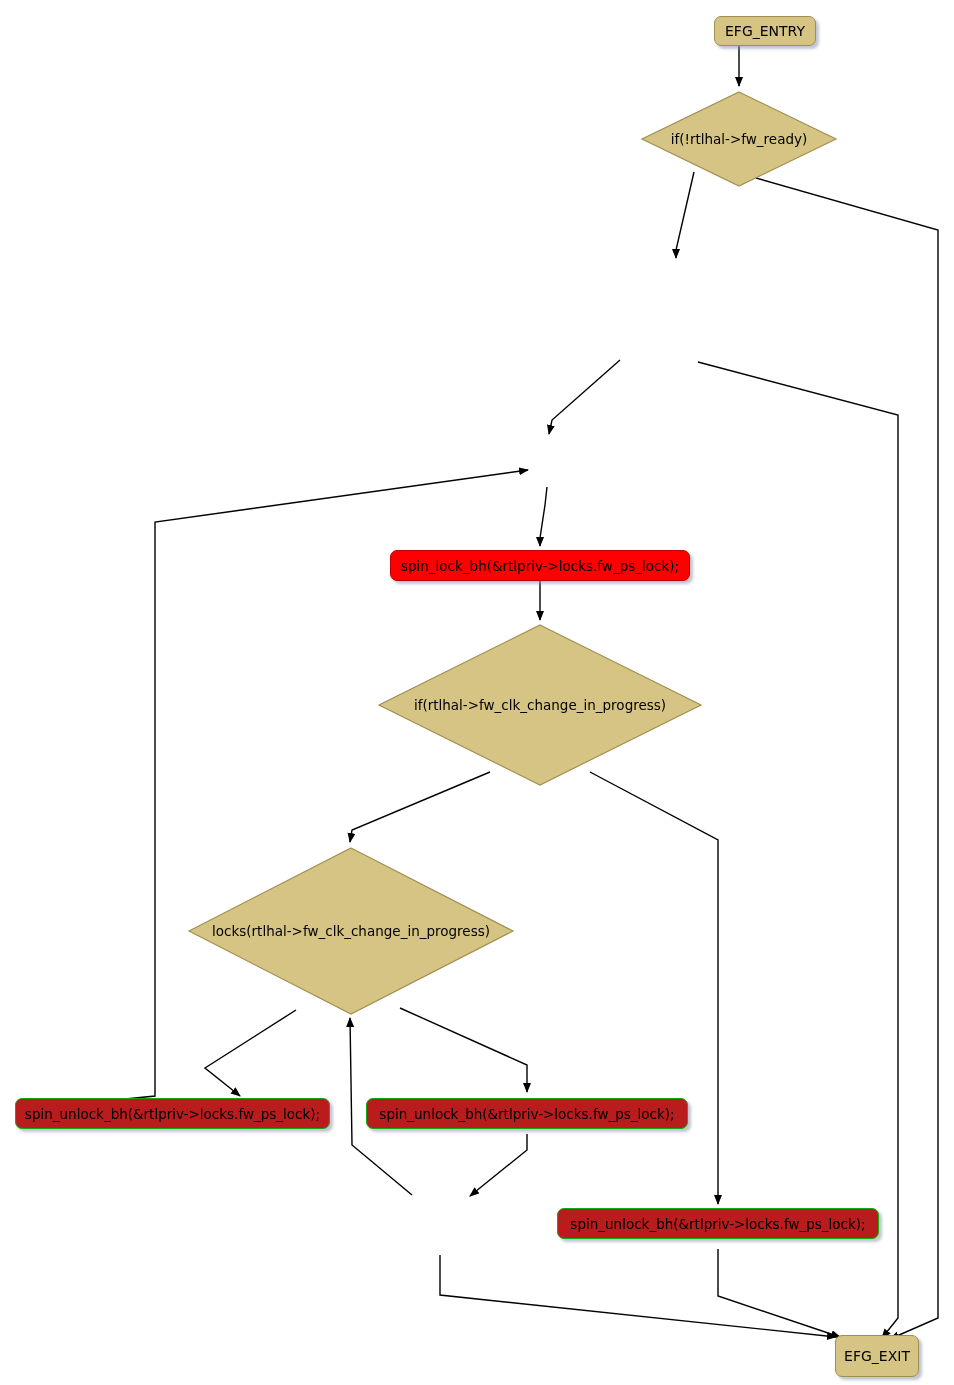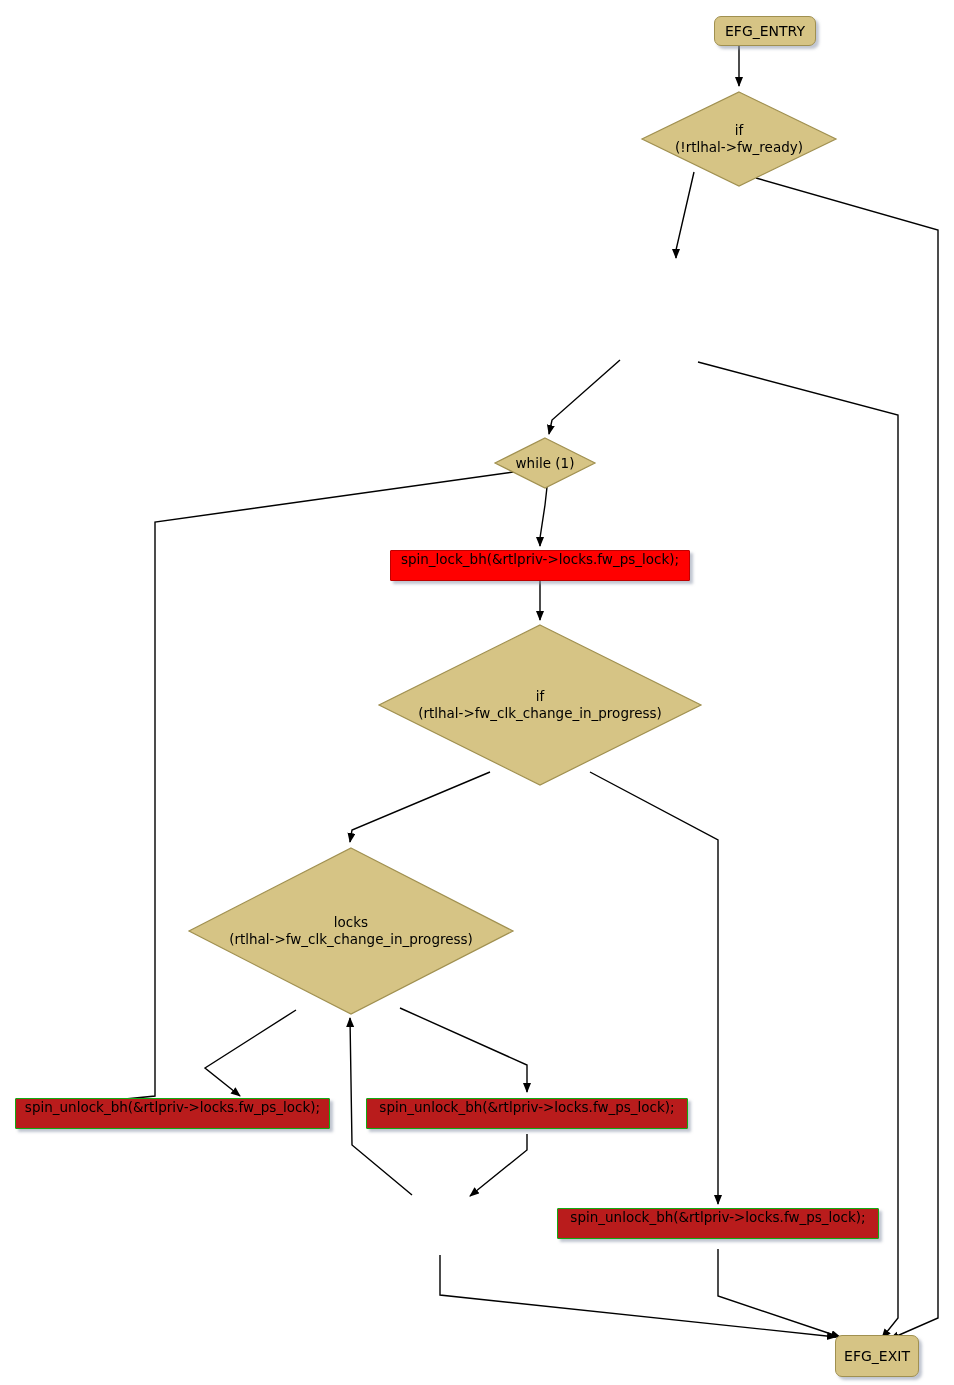--- a/index.html
+++ b/index.html
@@ -40,24 +40,24 @@
     display: flex;
     align-items: center;
     justify-content: center;
     font-size: 14px;
     color: #000000;
     white-space: nowrap;
   }
 
   
   .stmt {
-    border-radius: 1px;
+    border-radius: 7px;
     box-shadow: 3px 3px 3px rgba(140,150,170,0.55);
     display: flex;
-    align-items: flex-start;
+    align-items: center;
     justify-content: center;
     font-size: 13.5px;
     color: #000000;
     white-space: nowrap;
     border: 1px solid rgba(0,0,0,0.35);
   }
   .stmt.red {
     background: #ff0000;
     border-color: #c00000;
   }
@@ -77,21 +77,21 @@
     width: 100%;
     height: 100%;
   }
   .diamond-label {
     position: absolute;
     left: 0;
     top: 0;
     width: 100%;
     height: 100%;
     display: flex;
-    flex-direction: column;
+    flex-direction: row;
     align-items: center;
     justify-content: center;
     font-size: 13.5px;
     line-height: 1.25;
     color: #000000;
     text-align: center;
     white-space: pre;
     pointer-events: none;
   }
 </style>
@@ -150,28 +150,20 @@
     <svg class="diamond-shape" viewBox="0 0 202 102" preserveAspectRatio="none">
       <polygon points="101,4 198,51 101,98 4,51" fill="#d6c485" stroke="#a09050" stroke-width="1.2"></polygon>
     </svg>
     <div class="diamond-label">
       <span>if</span>
       <span>(!rtlhal-&gt;fw_ready)</span>
     </div>
   </div>
 
 
-  <div class="diamond-wrap" style="left:493px; top:436px; width:104px; height:54px;">
-    <svg class="diamond-shape" viewBox="0 0 104 54" preserveAspectRatio="none">
-      <polygon points="52,2 102,27 52,52 2,27" fill="#d6c485" stroke="#a09050" stroke-width="1.2"></polygon>
-    </svg>
-    <div class="diamond-label">
-      <span>while (1)</span>
-    </div>
-  </div>
 
   <div class="node stmt red" style="left:390px; top:550px; width:300px; height:31px;">
     <span>spin_lock_bh(&amp;rtlpriv-&gt;locks.fw_ps_lock);</span>
   </div>
 
   <div class="diamond-wrap" style="left:376px; top:622px; width:328px; height:166px;">
     <svg class="diamond-shape" viewBox="0 0 328 166" preserveAspectRatio="none">
       <polygon points="164,3 325,83 164,163 3,83" fill="#d6c485" stroke="#a09050" stroke-width="1.2"></polygon>
     </svg>
     <div class="diamond-label">

